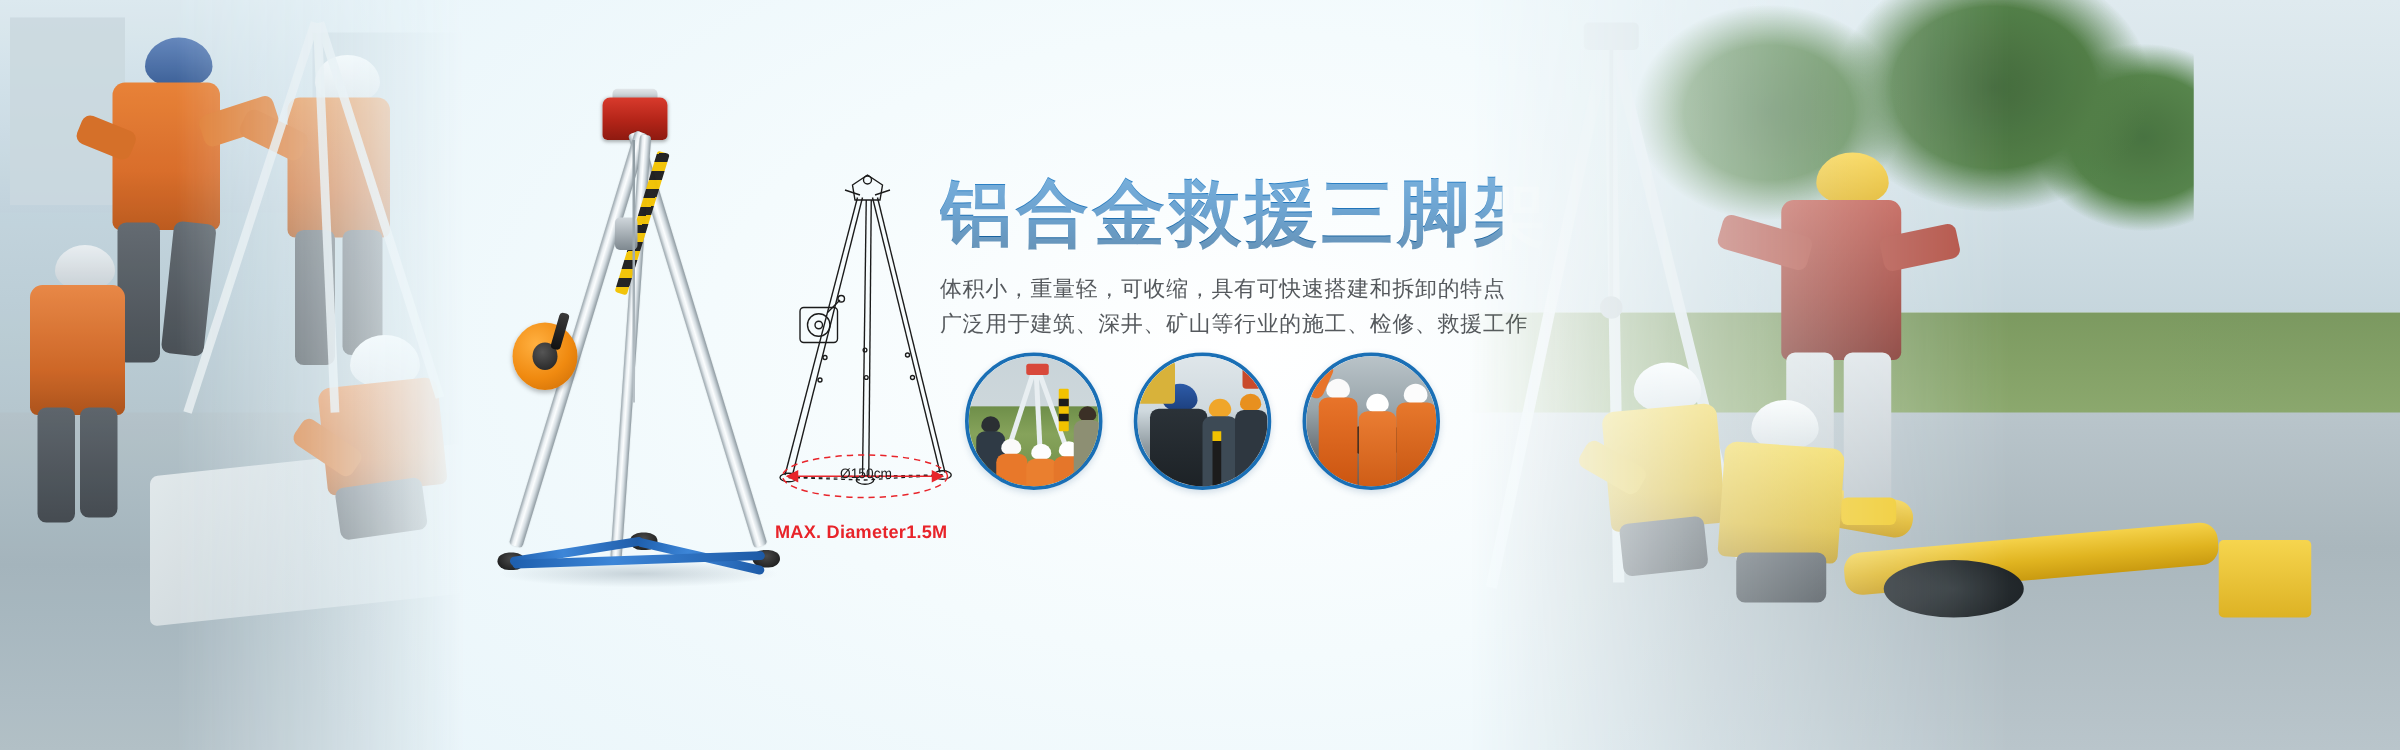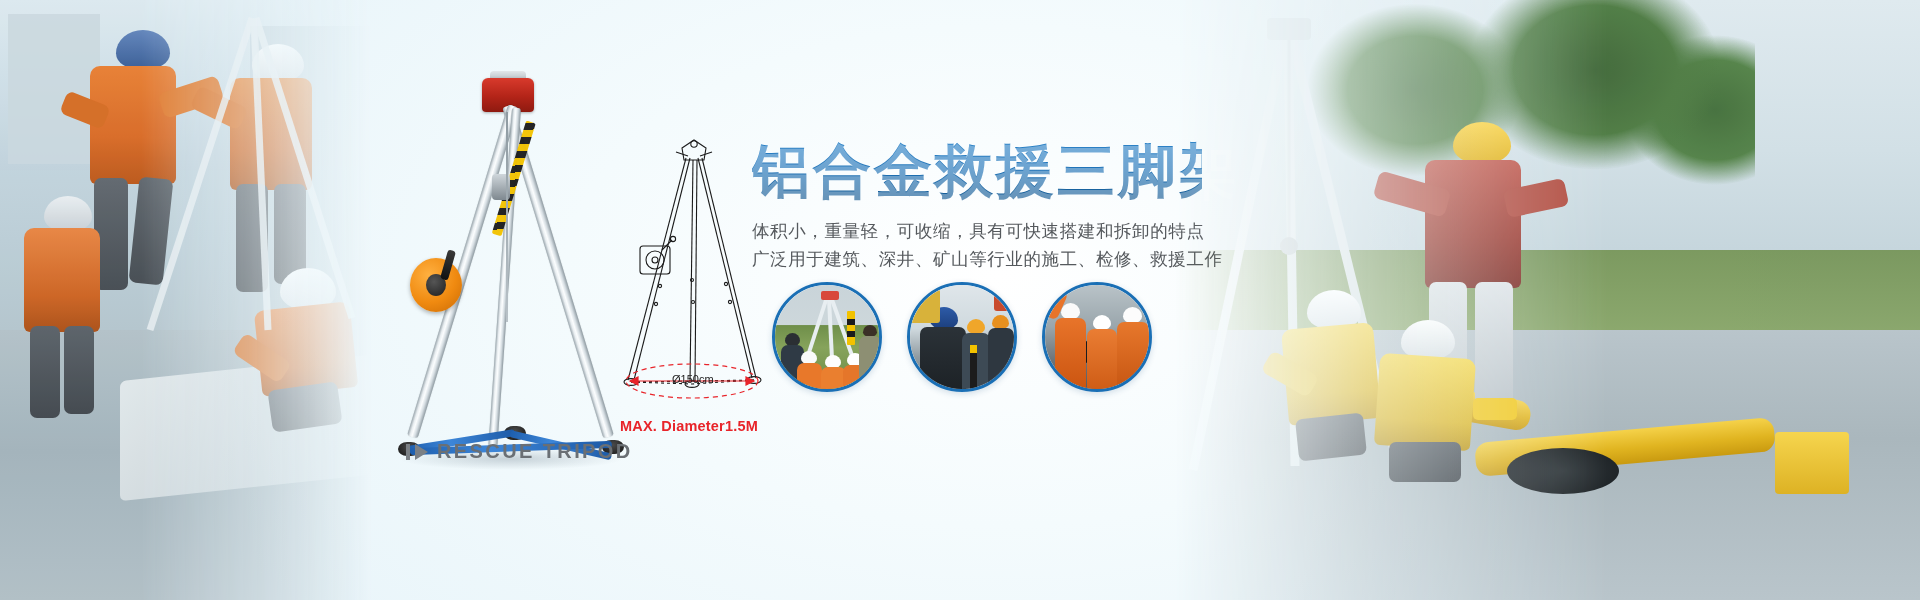--- a/index.html
+++ b/index.html
@@ -301,25 +301,20 @@
 
     <div class="tp-foot" style="left:12px;top:364px;"></div>
     <div class="tp-foot" style="left:216px;top:362px;"></div>
     <div class="tp-foot" style="left:118px;top:348px;"></div>
 
     <div class="tp-base" style="left:22px;top:368px;width:108px;transform-origin:left center;transform:rotate(-9deg);"></div>
     <div class="tp-base" style="left:124px;top:352px;width:104px;transform-origin:left center;transform:rotate(13deg);"></div>
     <div class="tp-base" style="left:24px;top:370px;width:202px;transform-origin:left center;transform:rotate(-2deg);"></div>
   </div>
 
-  <div class="rescue-caption">
-    <span class="bar"></span>
-    <span class="play"></span>
-    <span>RESCUE TRIPOD</span>
-  </div>
 
   <div class="line-drawing">
     <svg width="180" height="300" viewBox="0 0 180 300">
       <g stroke="#1b1b1b" stroke-width="1.1" fill="none">
 
         <path d="M78 18 L90 10 L102 18 L100 30 L80 30 Z"></path>
         <circle cx="90" cy="14" r="3.2"></circle>
         <path d="M72 22 L84 26"></path>
           <path d="M108 22 L96 26"></path>
 

